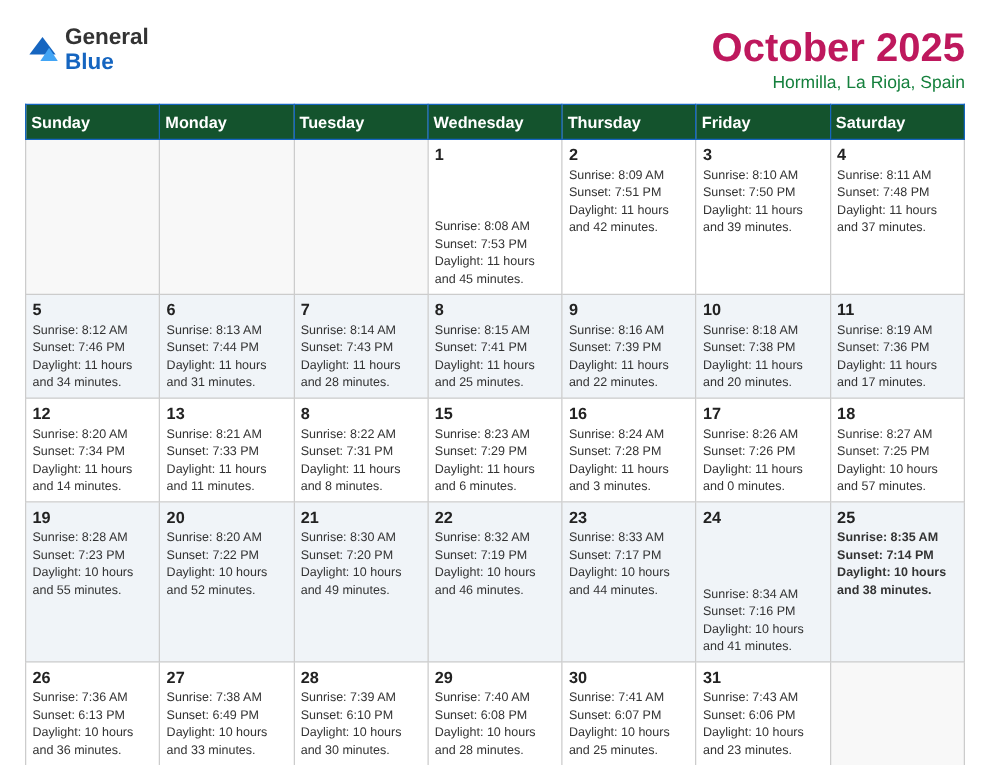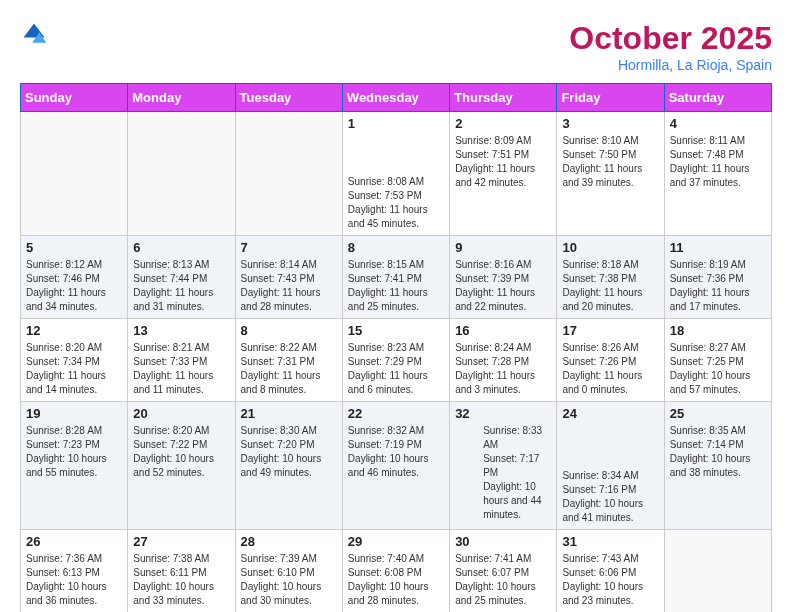--- a/index.html
+++ b/index.html
@@ -35,29 +35,29 @@
     .title-block {
       text-align: right;
     }
     .month-title {
       font-size: 32px;
       font-weight: bold;
       color: #be185d;
     }
     .location {
       font-size: 14px;
-      color: #3b82f6;
+      color: #15803d;
     }
     .calendar {
       width: 100%;
       border-collapse: collapse;
       border: 1px solid #ccc;
     }
     .calendar th {
-      background-color: #d946ef;
+      background-color: #14532d;
       color: #fff;
       padding: 6px 4px;
       font-size: 13px;
       text-align: left;
       border: 1px solid #1565c0;
     }
     .calendar td {
       vertical-align: top;
       border: 1px solid #ccc;
       padding: 4px 5px;
@@ -87,20 +87,24 @@
   </style>
 </head>
 <body>
 
 <div class="header">
   <div class="logo">
     <svg class="logo-icon" viewBox="0 0 32 32">
       <polygon points="16,4 28,20 4,20" fill="#1565c0"></polygon>
       <polygon points="22,14 30,26 14,26" fill="#42a5f5"></polygon>
     </svg>
+    <div class="logo-text">
+      <div class="logo-general">General</div>
+      <div class="logo-blue">Blue</div>
+    </div>
   </div>
   <div class="title-block">
     <div class="month-title">October 2025</div>
     <div class="location">Hormilla, La Rioja, Spain</div>
   </div>
 </div>
 
 <table class="calendar">
   <thead>
     <tr>
@@ -250,49 +254,49 @@
 Sunset: 7:20 PM
 Daylight: 10 hours and 49 minutes.</div>
         </td>
         <td>
           <span class="day-num">22</span>
           <div class="day-info" style="white-space: pre-line;">Sunrise: 8:32 AM
 Sunset: 7:19 PM
 Daylight: 10 hours and 46 minutes.</div>
         </td>
         <td>
-          <span class="day-num">32</span>
-          <div class="day-info" style="white-space: pre-line; margin-left: 28px;">Sunrise: 8:33 AM
+          <span class="day-num">23</span>
+          <div class="day-info" style="white-space: pre-line;">Sunrise: 8:33 AM
 Sunset: 7:17 PM
 Daylight: 10 hours and 44 minutes.</div>
         </td>
         <td>
           <span class="day-num">24</span>
           <div class="day-info" style="white-space: pre-line; margin-top: 48px;">Sunrise: 8:34 AM
 Sunset: 7:16 PM
 Daylight: 10 hours and 41 minutes.</div>
         </td>
         <td>
           <span class="day-num">25</span>
-          <div class="day-info" style="white-space: pre-line;">Sunrise: 8:35 AM
+          <div class="day-info" style="white-space: pre-line; font-weight: bold;">Sunrise: 8:35 AM
 Sunset: 7:14 PM
 Daylight: 10 hours and 38 minutes.</div>
         </td>
       </tr>
       <tr>
         <td>
           <span class="day-num">26</span>
           <div class="day-info" style="white-space: pre-line;">Sunrise: 7:36 AM
 Sunset: 6:13 PM
 Daylight: 10 hours and 36 minutes.</div>
         </td>
         <td>
           <span class="day-num">27</span>
           <div class="day-info" style="white-space: pre-line;">Sunrise: 7:38 AM
-Sunset: 6:11 PM
+Sunset: 6:49 PM
 Daylight: 10 hours and 33 minutes.</div>
         </td>
         <td>
           <span class="day-num">28</span>
           <div class="day-info" style="white-space: pre-line;">Sunrise: 7:39 AM
 Sunset: 6:10 PM
 Daylight: 10 hours and 30 minutes.</div>
         </td>
         <td>
           <span class="day-num">29</span>

